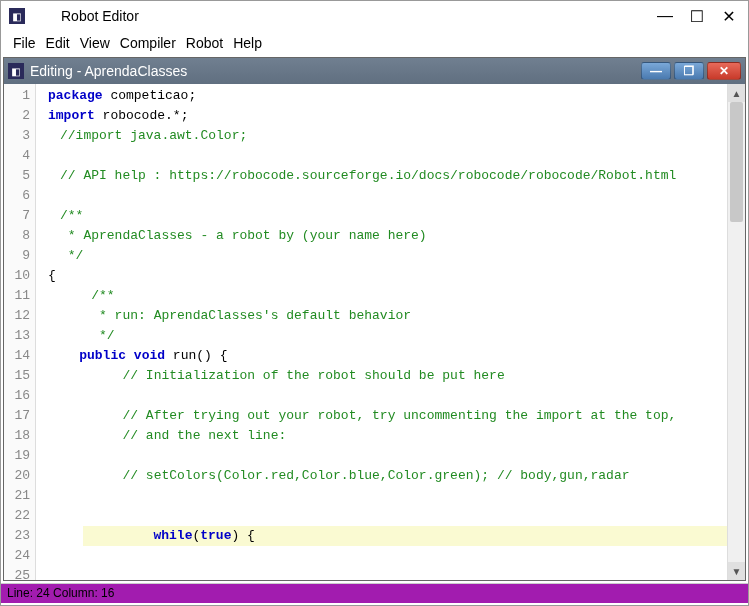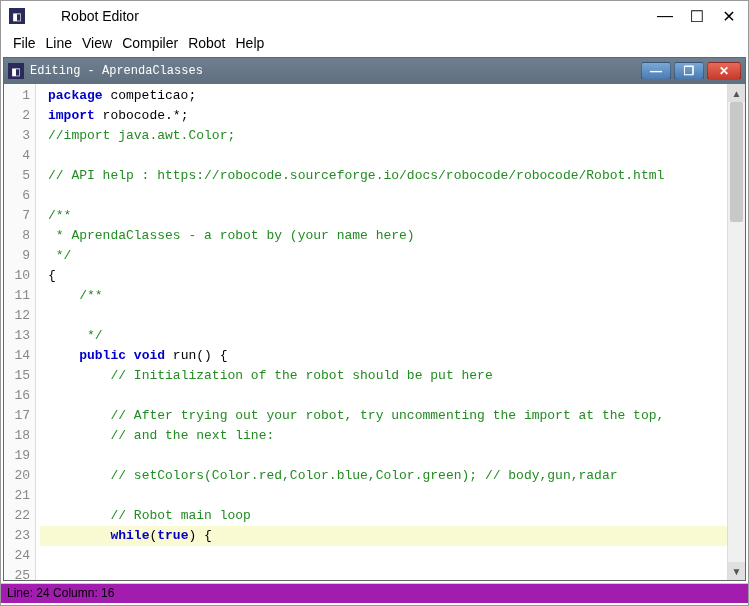--- a/index.html
+++ b/index.html
@@ -55,21 +55,21 @@
 .child-title .child-icon {
   width: 16px;
   height: 16px;
   background: #2a2a5a;
   margin-right: 6px;
   display: inline-flex;
   align-items: center;
   justify-content: center;
   font-size: 10px;
 }
-.child-title .child-label { flex: 1; font-size: 12px; font-family: Liberation Mono, monospace; }
+.child-title .child-label { flex: 1; font-size: 14px; }
 .child-btns { display: flex; gap: 3px; }
 .child-btn {
   width: 30px;
   height: 18px;
   border-radius: 3px;
   display: inline-flex;
   align-items: center;
   justify-content: center;
   font-size: 12px;
   font-weight: bold;
@@ -103,23 +103,23 @@
   padding-left: 4px;
   overflow: hidden;
   position: relative;
 }
 .code-line {
   height: 20px;
   line-height: 20px;
   white-space: pre;
   padding-left: 8px;
 }
-.hl { background: #fafad2; }
+.hl { background: #fafad2; margin-left: 43px; }
 .kw { color: #0000c8; font-weight: bold; }
-.cm { color: #228b22; }
+.cm { color: #228b22; margin-left: 12px; }
 .pl { color: #000; }
 .vscroll {
   width: 18px;
   background: #f0f0f0;
   border-left: 1px solid #ddd;
   position: relative;
 }
 .vscroll-btn {
   height: 18px;
   background: #e0e0e0;
@@ -164,21 +164,21 @@
   <span class="title">Robot Editor</span>
   <div class="win-btns">
     <span class="win-btn">—</span>
     <span class="win-btn">☐</span>
     <span class="win-btn">✕</span>
   </div>
 </div>
 
 <div class="menu-bar">
   <span class="menu-item">File</span>
-  <span class="menu-item">Line</span>
+  <span class="menu-item">Edit</span>
   <span class="menu-item">View</span>
   <span class="menu-item">Compiler</span>
   <span class="menu-item">Robot</span>
   <span class="menu-item">Help</span>
 </div>
 
 <div class="child-window">
   <div class="child-title">
     <span class="child-icon">◧</span>
     <span class="child-label">Editing - AprendaClasses</span>
@@ -221,31 +221,31 @@
         <div class="code-line"><span class="kw">import</span><span class="pl"> robocode.*;</span></div>
         <div class="code-line"><span class="cm">//import java.awt.Color;</span></div>
         <div class="code-line"></div>
         <div class="code-line"><span class="cm">// API help : https://robocode.sourceforge.io/docs/robocode/robocode/Robot.html</span></div>
         <div class="code-line"></div>
         <div class="code-line"><span class="cm">/**</span></div>
         <div class="code-line"><span class="cm"> * AprendaClasses - a robot by (your name here)</span></div>
         <div class="code-line"><span class="cm"> */</span></div>
         <div class="code-line"><span class="pl">{</span></div>
         <div class="code-line"><span class="pl">    </span><span class="cm">/**</span></div>
-        <div class="code-line"><span class="pl">    </span></div>
+        <div class="code-line"><span class="pl">    </span><span class="cm"> * run: AprendaClasses's default behavior</span></div>
         <div class="code-line"><span class="pl">    </span><span class="cm"> */</span></div>
         <div class="code-line"><span class="pl">    </span><span class="kw">public void</span><span class="pl"> run() {</span></div>
         <div class="code-line"><span class="pl">        </span><span class="cm">// Initialization of the robot should be put here</span></div>
         <div class="code-line"></div>
         <div class="code-line"><span class="pl">        </span><span class="cm">// After trying out your robot, try uncommenting the import at the top,</span></div>
         <div class="code-line"><span class="pl">        </span><span class="cm">// and the next line:</span></div>
         <div class="code-line"></div>
         <div class="code-line"><span class="pl">        </span><span class="cm">// setColors(Color.red,Color.blue,Color.green); // body,gun,radar</span></div>
         <div class="code-line"></div>
-        <div class="code-line"><span class="pl">        </span><span class="cm">// Robot main loop</span></div>
+        <div class="code-line"><span class="pl">        </span></div>
         <div class="code-line hl"><span class="pl">        </span><span class="kw">while</span><span class="pl">(</span><span class="kw">true</span><span class="pl">) {</span></div>
     </div>
     <div class="vscroll">
       <div class="vscroll-btn">▲</div>
       <div class="vscroll-thumb"></div>
       <div class="vscroll-btn bottom">▼</div>
     </div>
   </div>
 </div>
 

